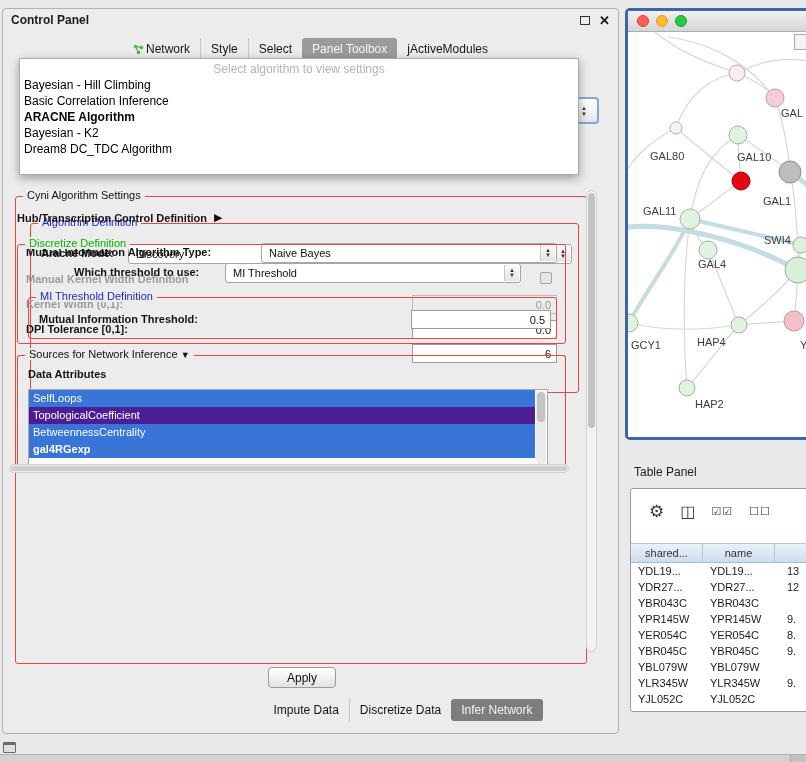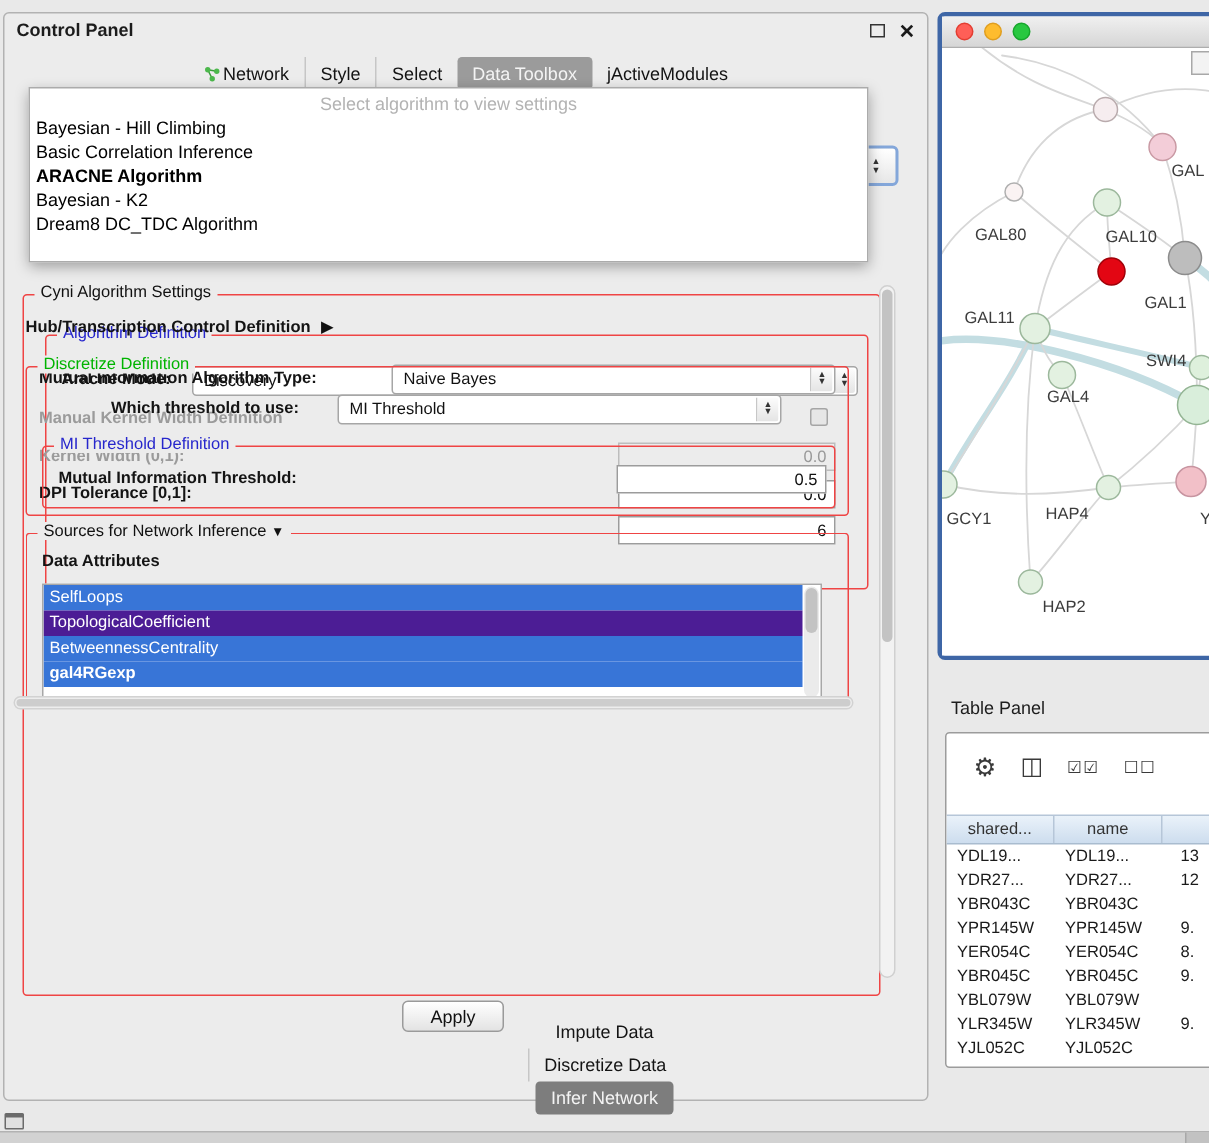--- a/index.html
+++ b/index.html
@@ -68,21 +68,21 @@
   #attr-list{position:absolute;left:10px;top:33px;width:520px;height:78px;background:#fff;
     border:1px solid #a8a8a8;overflow:hidden;}
   .attr-item{height:17px;line-height:17px;color:#fff;font-size:11px;padding-left:4px;margin-right:12px;}
 
   #apply-btn{position:absolute;left:268px;top:667px;width:68px;height:21px;
     border:1px solid #9a9a9a;border-radius:4px;background:linear-gradient(#ffffff,#e3e3e3);
     font-size:12px;color:#111;display:flex;align-items:center;justify-content:center;
     font-family:"Liberation Sans",sans-serif;}
 
   .cp-bottom-tabs{position:absolute;top:698px;left:0;right:0;height:24px;display:flex;
-    justify-content:center;align-items:center;font-size:12px;color:#141414;flex-direction:column;}
+    justify-content:center;align-items:center;font-size:12px;color:#141414;}
 
   
   #net-window{position:absolute;left:625px;top:8px;width:236px;height:432px;
     border:3px solid #3e66a6;border-radius:5px;background:#fff;}
   .net-titlebar{height:21px;background:linear-gradient(#f0f0f0,#d6d6d6);
     border-bottom:1px solid #aeaeae;display:flex;align-items:center;padding-left:9px;gap:7px;}
   .tl{width:12px;height:12px;border-radius:50%;}
   .tl.red{background:#ff5f57;border:1px solid #e33e32;}
   .tl.yellow{background:#febc2e;border:1px solid #e09e1f;}
   .tl.green{background:#28c840;border:1px solid #17a62c;}
@@ -140,21 +140,21 @@
         </svg>
         <span>Network</span>
       </span>
       <span class="cp-tab">
           <span>Style</span>
         </span>
       <span class="cp-tab">
           <span>Select</span>
         </span>
       <span class="cp-tab active">
-          <span>Data Toolbox</span>
+          <span>Panel Toolbox</span>
         </span>
       <span class="cp-tab">
           <span>jActiveModules</span>
         </span>
     </div>
 
     <div id="algo-combo-fragment">
       <span>▲</span>
       <span>▼</span>
     </div>

